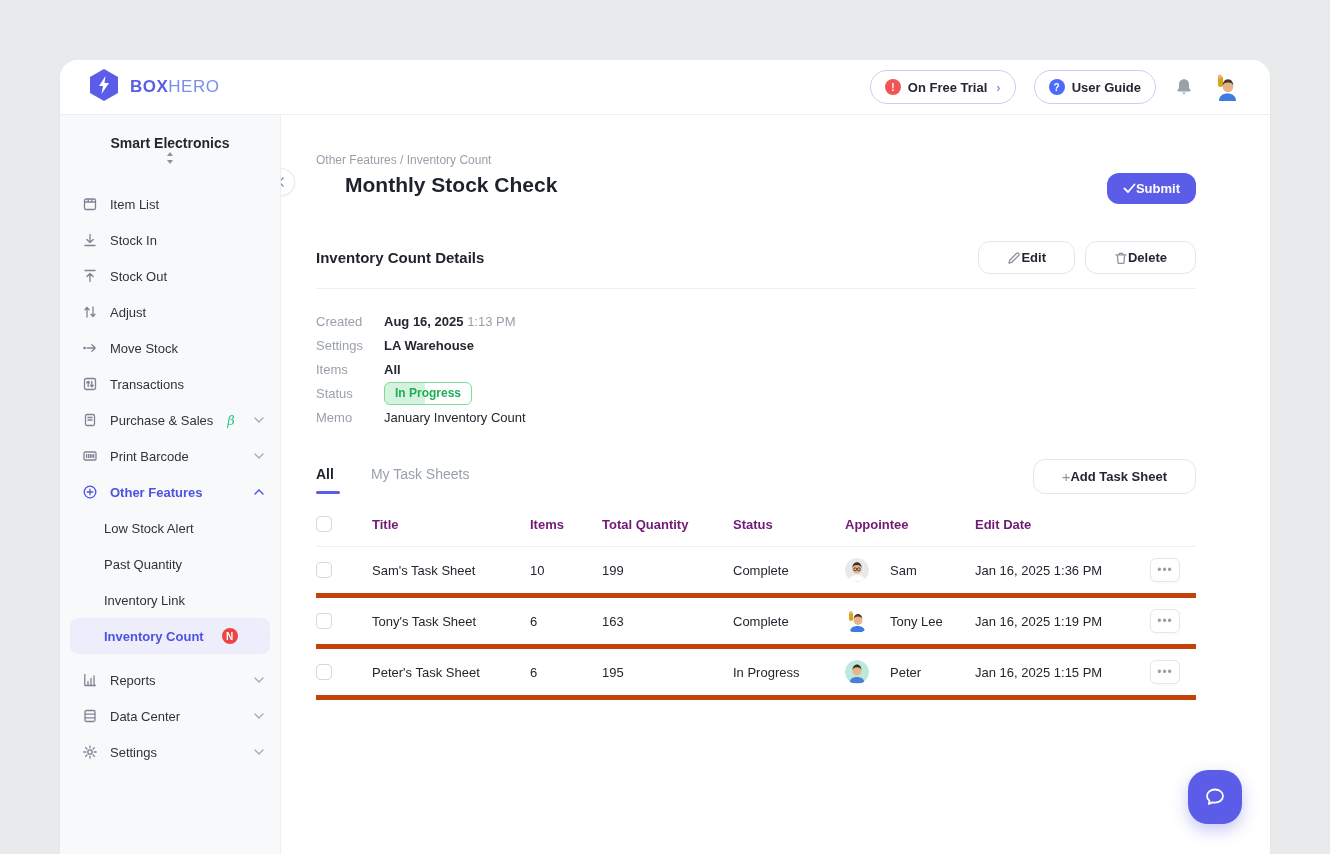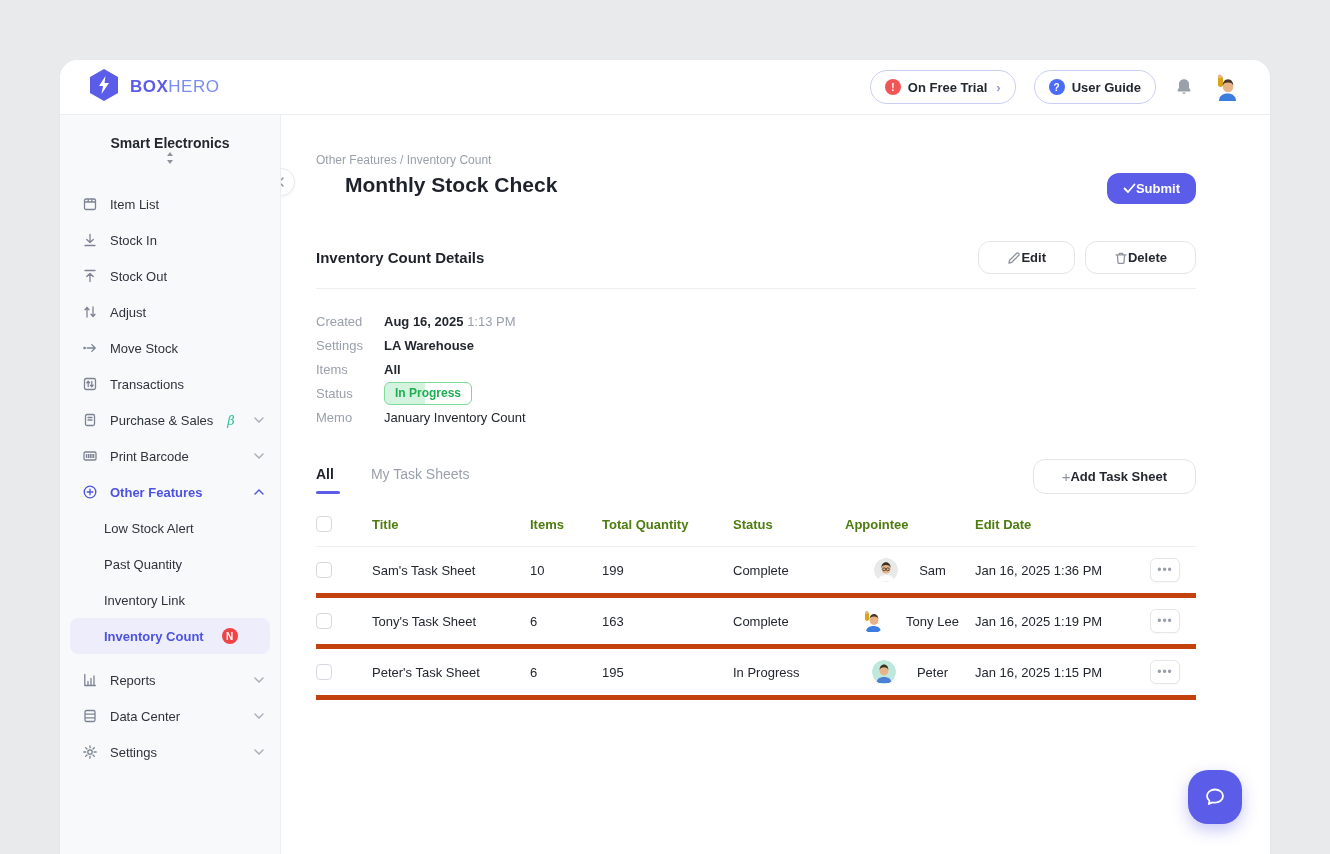--- a/index.html
+++ b/index.html
@@ -107,37 +107,37 @@
   .tab.active::after {
     content:""; position:absolute; left:0; bottom:0; width:24px; height:3px;
     background:#5b5ce8; border-radius:2px;
   }
   .tab.inactive { color:#9aa0ab; margin-left:37px; }
   .tabs-row .spacer { flex:1; }
   .add-btn { margin-bottom:6px; }
   .add-btn .plus { color:#8d939e; font-size:15px; font-weight:400; }
   table.sheet { width:100%; border-collapse:collapse; margin-top:2px; }
   .sheet th {
-    text-align:left; font-size:13px; font-weight:700; color:#4d7c0f;
+    text-align:left; font-size:13px; font-weight:700; color:#701a75;
     padding:14px 0 14px 0; border-bottom:1px solid #eceef1;
   }
   .sheet td { font-size:13px; color:#23272f; padding:11px 0; border-bottom:5px solid #c2410c; }
   .col-check { width:56px; }
   .col-title { width:158px; }
   .col-items { width:72px; }
   .col-total { width:131px; }
   .col-status { width:112px; }
   .col-appointee { width:130px; }
   .col-actions { width:46px; }
   .checkbox {
     width:16px; height:16px; border:1.5px solid #d5d8de; border-radius:4px; background:#fff; cursor:pointer;
   }
   .st-complete { color:#28c061; }
   .st-progress { color:#9aa0ab; }
-  .appointee { display:flex; align-items:center; gap:21px;justify-content:center; }
+  .appointee { display:flex; align-items:center; gap:21px; }
   .avatar { width:24px; height:24px; border-radius:50%; overflow:hidden; flex:0 0 24px; }
   .more-btn {
     width:30px; height:24px; border:1px solid #e4e6ea; border-radius:6px; background:#fff;
     color:#9aa0ab; font-size:12px; letter-spacing:1px; line-height:20px; text-align:center; cursor:pointer;
     box-shadow:0 1px 2px rgba(0,0,0,.03);
   }
   .chat-fab {
     position:absolute; right:28px; bottom:30px; width:54px; height:54px; border-radius:20px;
     background:#5b5ce8; display:flex; align-items:center; justify-content:center; cursor:pointer;
     box-shadow:0 6px 16px rgba(91,92,232,.35);

